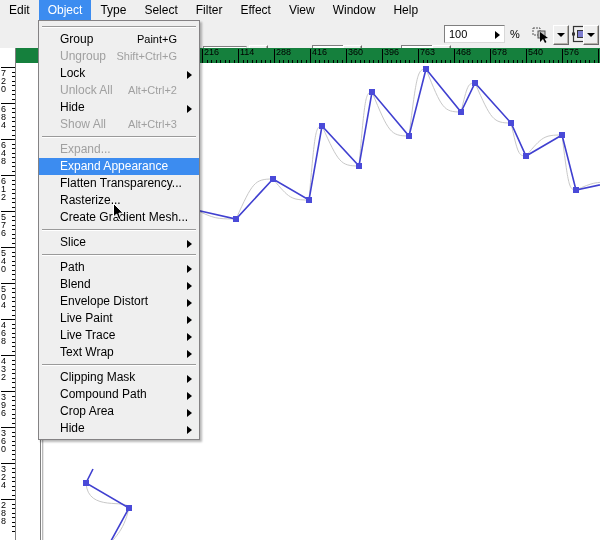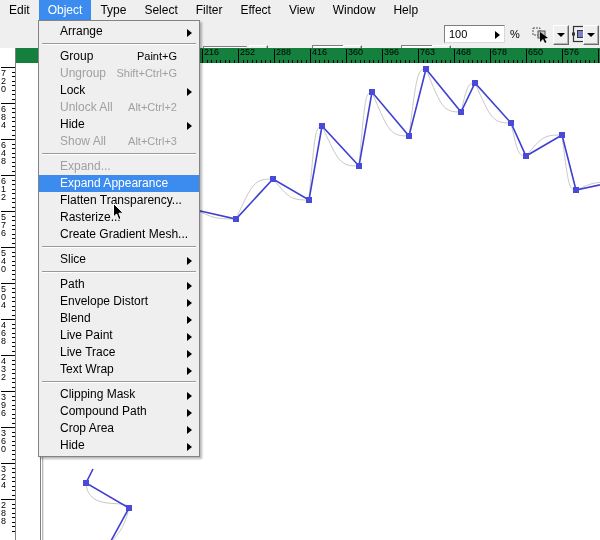--- a/index.html
+++ b/index.html
@@ -204,21 +204,21 @@
       <div class="htick maj" style="left: 198px;"></div>
       <div class="hlbl" style="left: 198px;">216</div>
       <div class="htick min" style="left: 202.5px;"></div>
       <div class="htick min" style="left: 207px;"></div>
       <div class="htick min" style="left: 211.5px;"></div>
       <div class="htick min" style="left: 216px;"></div>
       <div class="htick min" style="left: 220.5px;"></div>
       <div class="htick min" style="left: 225px;"></div>
       <div class="htick min" style="left: 229.5px;"></div>
       <div class="htick maj" style="left: 234px;"></div>
-      <div class="hlbl" style="left: 234px;">252</div>
+      <div class="hlbl" style="left: 234px;">114</div>
       <div class="htick min" style="left: 238.5px;"></div>
       <div class="htick min" style="left: 243px;"></div>
       <div class="htick min" style="left: 247.5px;"></div>
       <div class="htick min" style="left: 252px;"></div>
       <div class="htick min" style="left: 256.5px;"></div>
       <div class="htick min" style="left: 261px;"></div>
       <div class="htick min" style="left: 265.5px;"></div>
       <div class="htick maj" style="left: 270px;"></div>
       <div class="hlbl" style="left: 270px;">288</div>
       <div class="htick min" style="left: 274.5px;"></div>
@@ -276,21 +276,21 @@
       <div class="htick maj" style="left: 486px;"></div>
       <div class="hlbl" style="left: 486px;">678</div>
       <div class="htick min" style="left: 490.5px;"></div>
       <div class="htick min" style="left: 495px;"></div>
       <div class="htick min" style="left: 499.5px;"></div>
       <div class="htick min" style="left: 504px;"></div>
       <div class="htick min" style="left: 508.5px;"></div>
       <div class="htick min" style="left: 513px;"></div>
       <div class="htick min" style="left: 517.5px;"></div>
       <div class="htick maj" style="left: 522px;"></div>
-      <div class="hlbl" style="left: 522px;">650</div>
+      <div class="hlbl" style="left: 522px;">540</div>
       <div class="htick min" style="left: 526.5px;"></div>
       <div class="htick min" style="left: 531px;"></div>
       <div class="htick min" style="left: 535.5px;"></div>
       <div class="htick min" style="left: 540px;"></div>
       <div class="htick min" style="left: 544.5px;"></div>
       <div class="htick min" style="left: 549px;"></div>
       <div class="htick min" style="left: 553.5px;"></div>
       <div class="htick maj" style="left: 558px;"></div>
       <div class="hlbl" style="left: 558px;">576</div>
       <div class="htick min" style="left: 562.5px;"></div>
@@ -512,40 +512,39 @@
           <path d="M 45 420 C 47 450 86 435 88 445 C 82 471 73 473 65 487" fill="none" stroke="#c8c8c8" stroke-width="1"></path>
           <polyline points="52,406 45,420 88,445 65,487" fill="none" stroke="#4040d0" stroke-width="1.6"></polyline>
           <rect x="42" y="417" width="6" height="6" fill="#4a4ad8"></rect>
           <rect x="85" y="442" width="6" height="6" fill="#4a4ad8"></rect>
           <rect x="62" y="484" width="6" height="6" fill="#4a4ad8"></rect>
         </g>
     </svg>
   </div>
 
   <div id="dropdown">
-      <div class="mi"><span>Arrange</span><span class="arw"></span></div>
       <div class="msep"></div>
       <div class="mi"><span>Group</span><span class="sc">Paint+G</span></div>
       <div class="mi dis"><span>Ungroup</span><span class="sc">Shift+Ctrl+G</span></div>
       <div class="mi"><span>Lock</span><span class="arw"></span></div>
       <div class="mi dis"><span>Unlock All</span><span class="sc">Alt+Ctrl+2</span></div>
       <div class="mi"><span>Hide</span><span class="arw"></span></div>
       <div class="mi dis"><span>Show All</span><span class="sc">Alt+Ctrl+3</span></div>
       <div class="msep"></div>
       <div class="mi dis"><span>Expand...</span></div>
       <div class="mi sel"><span>Expand Appearance</span></div>
       <div class="mi"><span>Flatten Transparency...</span></div>
       <div class="mi"><span>Rasterize...</span></div>
       <div class="mi"><span>Create Gradient Mesh...</span></div>
       <div class="msep"></div>
       <div class="mi"><span>Slice</span><span class="arw"></span></div>
       <div class="msep"></div>
       <div class="mi"><span>Path</span><span class="arw"></span></div>
+      <div class="mi"><span>Blend</span><span class="arw"></span></div>
       <div class="mi"><span>Envelope Distort</span><span class="arw"></span></div>
-      <div class="mi"><span>Blend</span><span class="arw"></span></div>
       <div class="mi"><span>Live Paint</span><span class="arw"></span></div>
       <div class="mi"><span>Live Trace</span><span class="arw"></span></div>
       <div class="mi"><span>Text Wrap</span><span class="arw"></span></div>
       <div class="msep"></div>
       <div class="mi"><span>Clipping Mask</span><span class="arw"></span></div>
       <div class="mi"><span>Compound Path</span><span class="arw"></span></div>
       <div class="mi"><span>Crop Area</span><span class="arw"></span></div>
       <div class="mi"><span>Hide</span><span class="arw"></span></div>
     </div>
 

